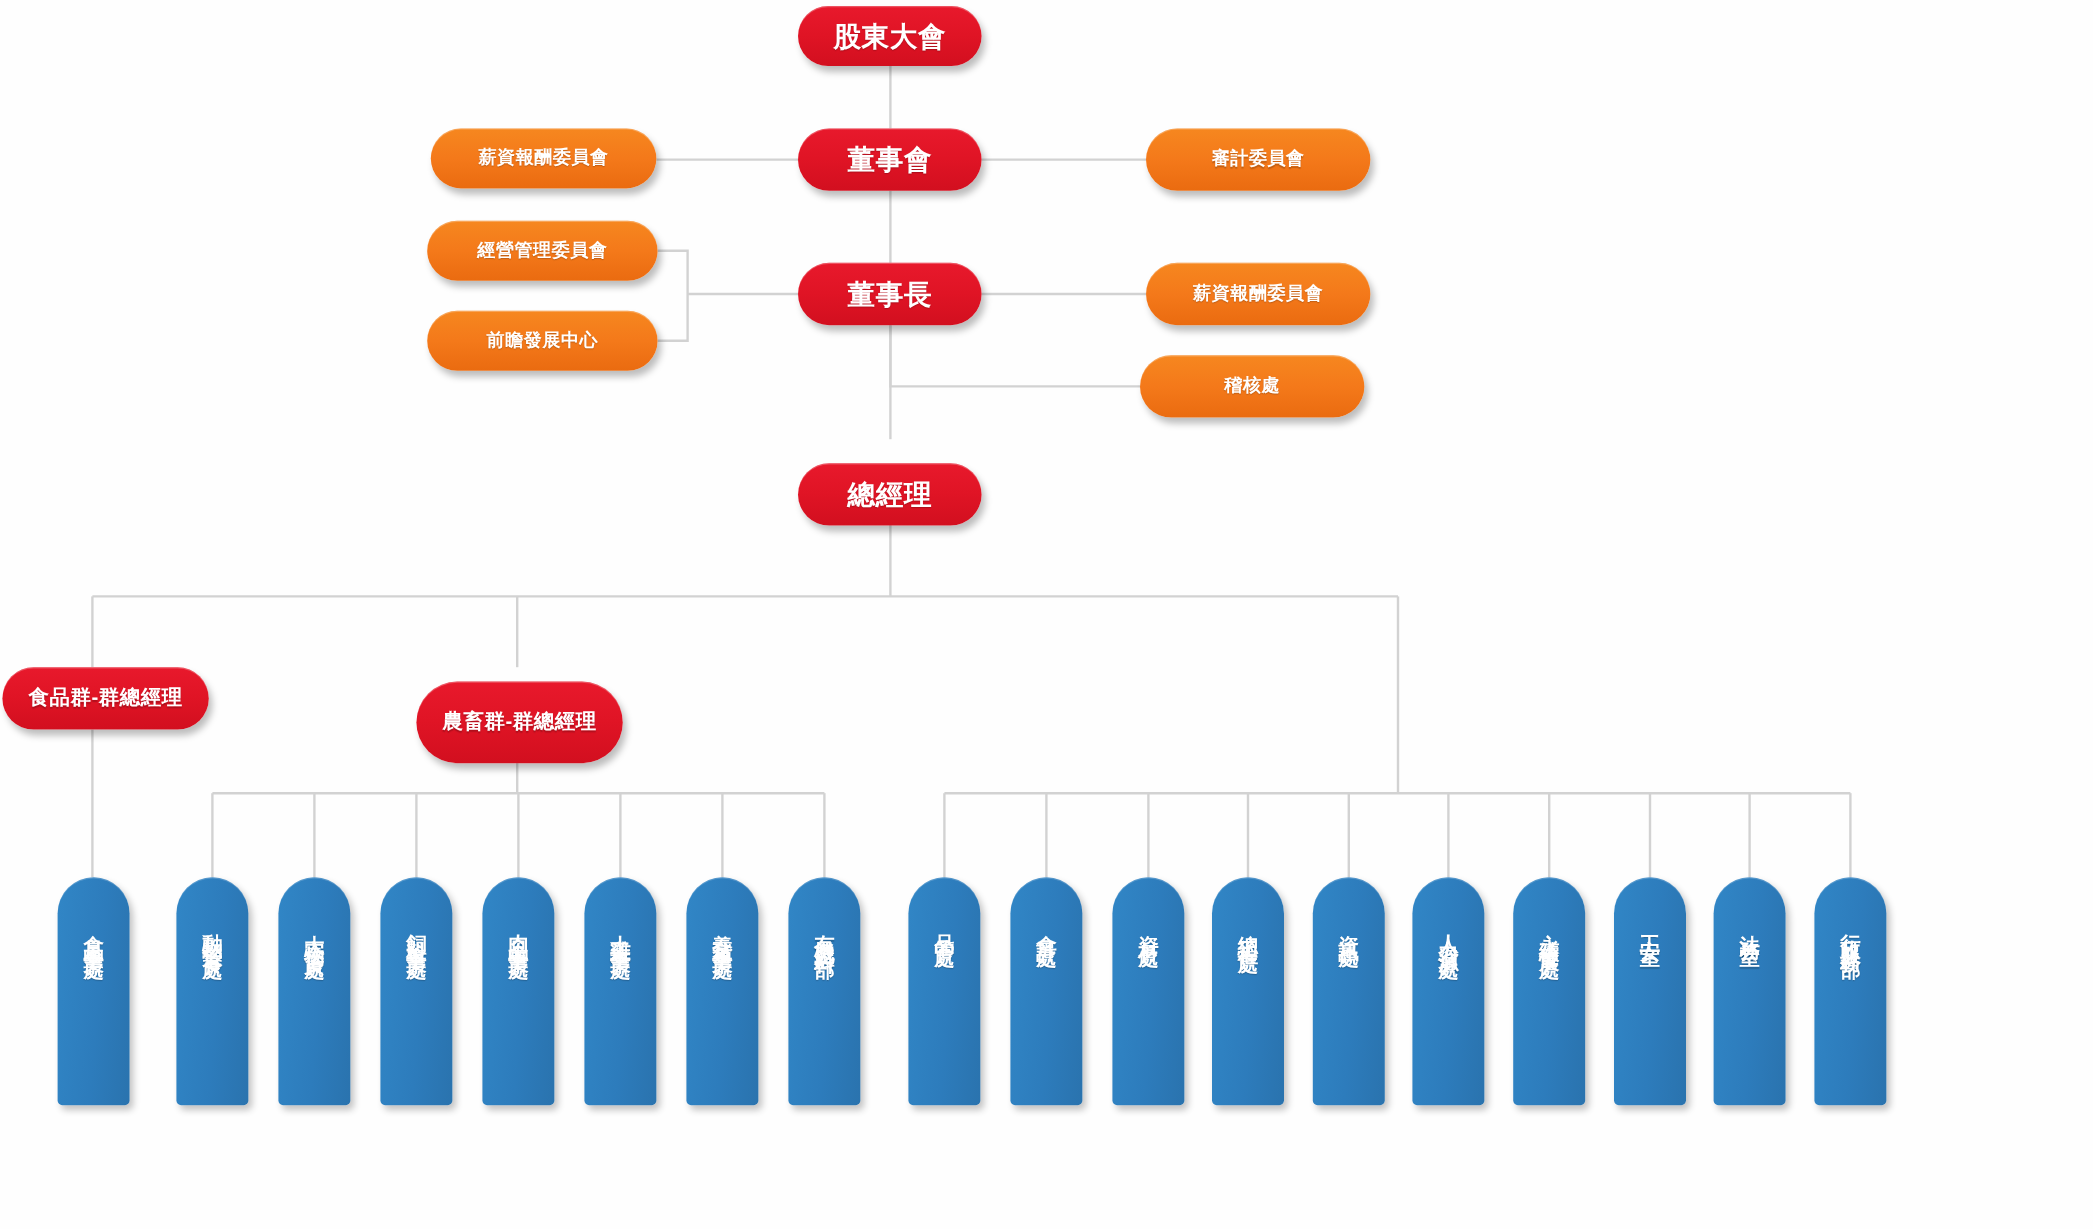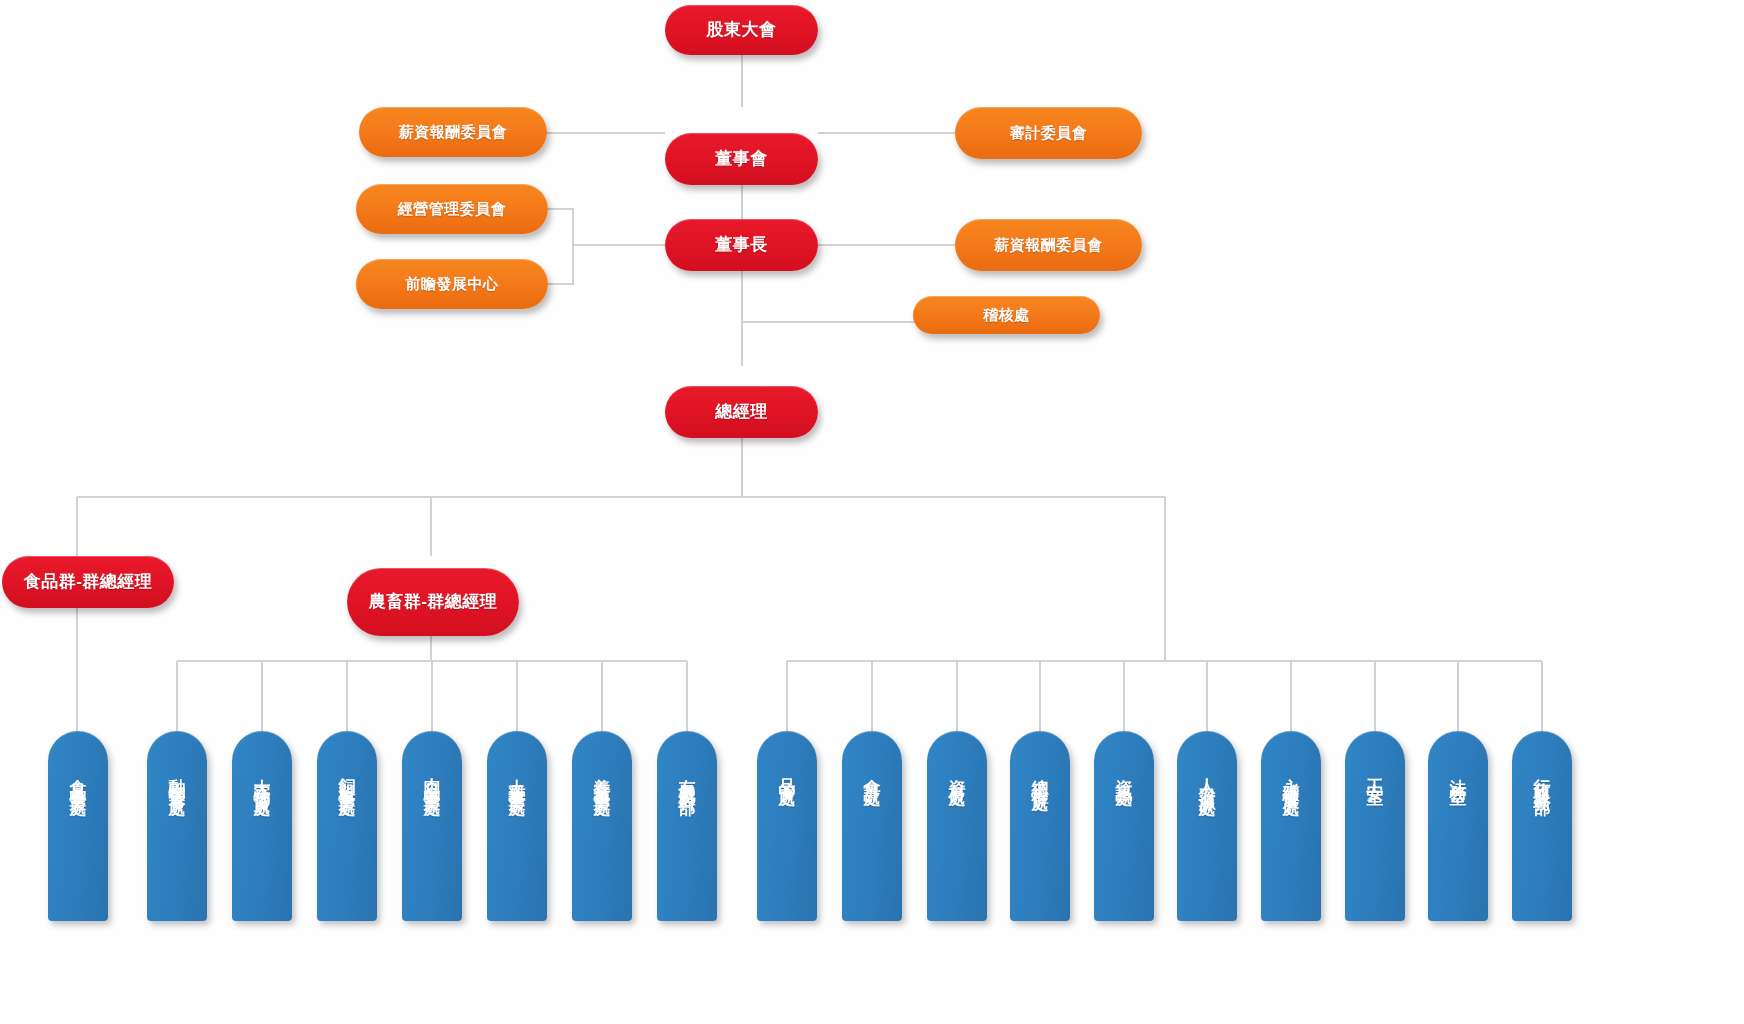--- a/index.html
+++ b/index.html
@@ -34,21 +34,21 @@
     letter-spacing: 0.5px;
     text-shadow: 0 1px 1px rgba(0,0,0,0.22);
     user-select: none;
   }
   
   .node.red {
     border-radius: 999px;
     background: linear-gradient(180deg, #e8192c 0%, #e01425 48%, #d20f1f 100%);
     box-shadow: 3px 5px 6px rgba(0,0,0,0.26),
                 inset 0 1px 0 rgba(255,255,255,0.25);
-    font-size: 17px;
+    font-size: 23px;
   }
   
   .node.orange {
     border-radius: 999px;
     background: linear-gradient(180deg, #f6871f 0%, #f4791a 50%, #ea6b10 100%);
     box-shadow: 3px 5px 6px rgba(0,0,0,0.26),
                 inset 0 1px 0 rgba(255,255,255,0.25);
     font-size: 15px;
   }
   
@@ -110,21 +110,21 @@
       <path d="M1207,661 L1207,731" fill="none" stroke="#d2d2d2" stroke-width="2"></path>
       <path d="M1291,661 L1291,731" fill="none" stroke="#d2d2d2" stroke-width="2"></path>
       <path d="M1375,661 L1375,731" fill="none" stroke="#d2d2d2" stroke-width="2"></path>
       <path d="M1458,661 L1458,731" fill="none" stroke="#d2d2d2" stroke-width="2"></path>
       <path d="M1542,661 L1542,731" fill="none" stroke="#d2d2d2" stroke-width="2"></path>
     </svg>
   <div id="nodes-layer">
       <div class="node red" style="left: 665px; top: 5px; width: 153px; height: 50px;">
         <span>股東大會</span>
       </div>
-      <div class="node red" style="left: 665px; top: 107px; width: 153px; height: 52px; margin-top: 26px;">
+      <div class="node red" style="left: 665px; top: 107px; width: 153px; height: 52px;">
         <span>董事會</span>
       </div>
       <div class="node red" style="left: 665px; top: 219px; width: 153px; height: 52px;">
         <span>董事長</span>
       </div>
       <div class="node red" style="left: 665px; top: 366px; width: 153px; height: 52px; margin-top: 20px;">
         <span>總經理</span>
       </div>
       <div class="node orange" style="left: 359px; top: 107px; width: 188px; height: 50px; justify-content: center;">
         <span>薪資報酬委員會</span>
@@ -134,21 +134,21 @@
       </div>
       <div class="node orange" style="left: 356px; top: 259px; width: 192px; height: 50px;">
         <span>前瞻發展中心</span>
       </div>
       <div class="node orange" style="left: 955px; top: 107px; width: 187px; height: 52px;">
         <span>審計委員會</span>
       </div>
       <div class="node orange" style="left: 955px; top: 219px; width: 187px; height: 52px;">
         <span>薪資報酬委員會</span>
       </div>
-      <div class="node orange" style="left: 913px; top: 296px; width: 187px; height: 38px;">
+      <div class="node orange" style="left: 950px; top: 296px; width: 187px; height: 52px;">
         <span>稽核處</span>
       </div>
       <div class="node red group" style="left: 2px; top: 556px; width: 172px; height: 52px;">
         <span>食品群-群總經理</span>
       </div>
       <div class="node red group" style="left: 347px; top: 568px; width: 172px; height: 68px;">
         <span>農畜群-群總經理</span>
       </div>
       <div class="node blue" style="left: 48px; top: 731px; width: 60px; height: 190px;">
         <span class="vtext">食品事業處</span>

